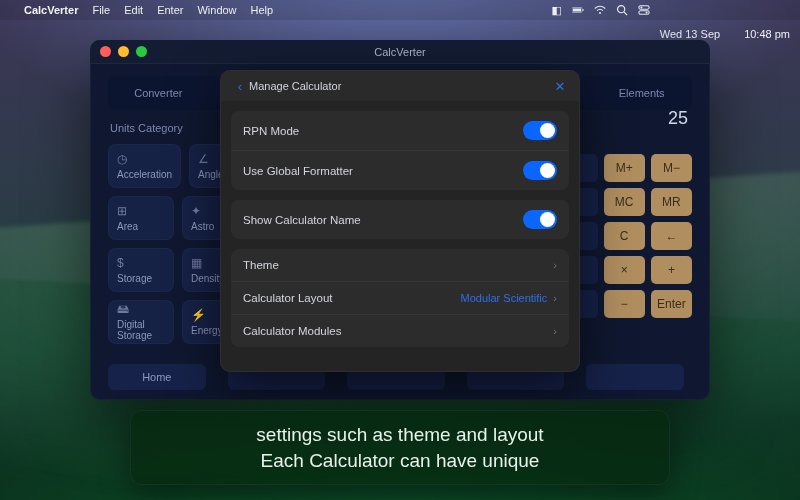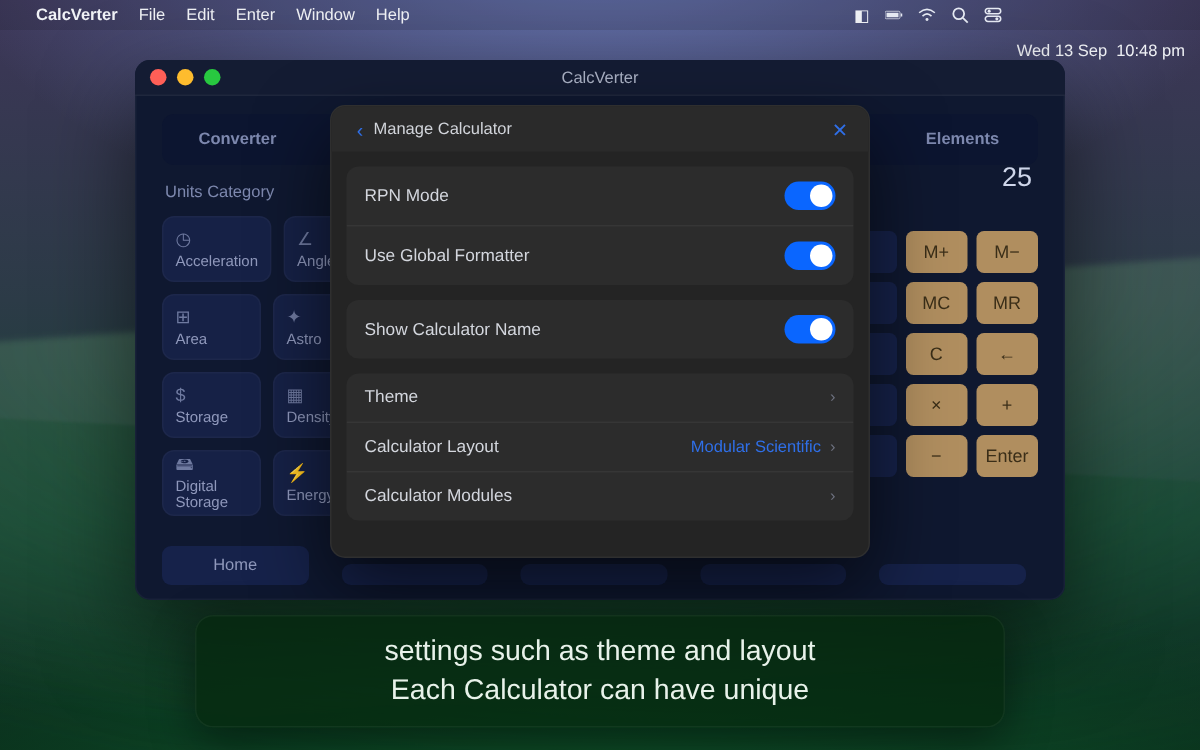--- a/index.html
+++ b/index.html
@@ -22,42 +22,42 @@
     position: absolute; top: 0; left: 0; right: 0; height: 20px;
     display: flex; align-items: center; justify-content: space-between;
     padding: 0 10px; font-size: 11px; color: #f0f2f6;
     background: rgba(20,22,30,.15);
   }
   .menu-left, .menu-right { display: flex; align-items: center; gap: 14px; }
   .menu-left .app { font-weight: 600; }
   .menu-right { gap: 10px; font-size: 11px; }
   .apple { font-size: 12px; }
   .menu-right svg { width:12px; height:12px; display:block; }
-  .menu-right .clock { display:flex; gap:6px;margin-top:48px; }
+  .menu-right .clock { display:flex; gap:24px;margin-top:48px; }
 
   
   .window {
     position: absolute; left: 90px; top: 40px; width: 620px; height: 360px;
     background: #0f1830; border-radius: 10px;
     box-shadow: 0 25px 60px rgba(0,0,0,.55), 0 0 0 1px rgba(255,255,255,.04) inset;
     overflow: hidden;
   }
   .titlebar {
     height: 24px; background: #141c33; display:flex; align-items:center; justify-content:center;
     border-bottom: 1px solid rgba(255,255,255,.05); position: relative;
   }
   .traffic { position:absolute; left:10px; top:6px; display:flex; gap:7px; }
   .dot { width:11px; height:11px; border-radius:50%; }
   .dot.r{background:#ff5f57;} .dot.y{background:#febc2e;} .dot.g{background:#28c840;}
   .titlebar .title { font-size:11px; color:#aab1c4; }
 
   .content { position:relative; padding: 12px 18px 10px; height: calc(100% - 24px); }
 
   .tabs { display:flex; gap:4px; background:#0c1530; border-radius:8px; padding:4px; margin-bottom:12px; }
-  .tab { flex:1; text-align:center; font-size:11px; color:#7d88ae; padding:7px 0; border-radius:6px;font-weight:bold; }
+  .tab { flex:1; text-align:center; font-size:11px; color:#7d88ae; padding:7px 0; border-radius:6px; }
 
   .panel-title { font-size:11px; color:#7d88ae; margin: 2px 2px 10px; }
 
   .row-grid { display:grid; grid-template-columns:repeat(6,1fr); gap:8px; }
   .cat {
     background:#162146; border:1px solid rgba(255,255,255,.03); border-radius:8px;
     height:44px; display:flex; flex-direction:column; align-items:flex-start; justify-content:center;
     padding:0 8px; color:#8f98bb; font-size:10px; gap:4px;
   }
   .cat .ic { font-size:12px; line-height:1; color:#6f7aa0; }
@@ -69,21 +69,21 @@
     position:absolute; right:18px; top:90px; width:230px;
     display:grid; grid-template-columns:repeat(5,1fr); grid-auto-rows:28px; gap:6px;
   }
   .key {
     background:#b08e5f; color:#3a2e18; border-radius:5px; font-size:12px;
     display:flex; align-items:center; justify-content:center;
   }
   .key.dark { background:#16224a; color:#9aa4c9; }
 
   .bottombar {
-    position:absolute; left:18px; right:26px; bottom:10px; display:flex; gap:22px;align-items:flex-end;
+    position:absolute; left:18px; right:26px; bottom:10px; display:flex; gap:22px;
   }
   .bbtn { flex:1; background:#16224a; color:#8f98bb; font-size:11px; border-radius:6px; padding:7px 0; text-align:center; }
 
   
   .modal {
     position:absolute; left:130px; top:6px; width:360px; height: 302px;
     background:#242424; border-radius:10px; box-shadow: 0 20px 50px rgba(0,0,0,.6);
     display:flex; flex-direction:column; overflow:hidden;
     border:1px solid rgba(255,255,255,.05);
   }

